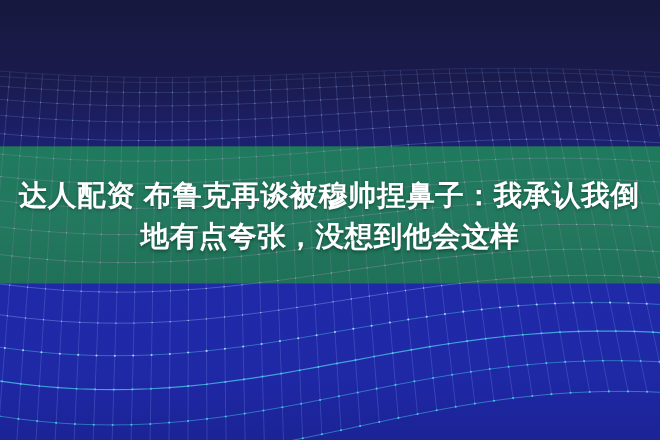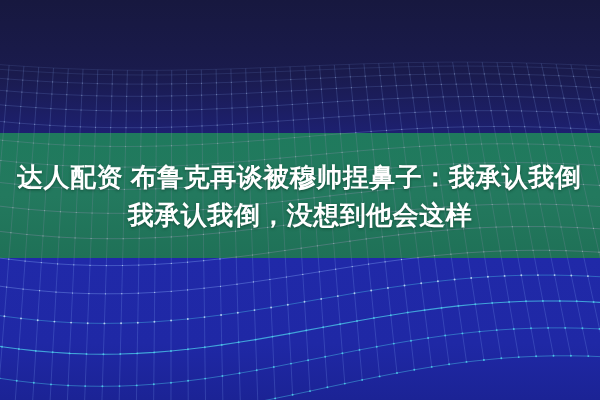--- a/index.html
+++ b/index.html
@@ -2068,16 +2068,16 @@
           <circle cx="553.5" cy="355.8" r="0.95" fill="#4fd8f0" opacity="0.90"></circle>
           <circle cx="570.9" cy="355.8" r="0.95" fill="#4fd8f0" opacity="0.90"></circle>
           <circle cx="588.3" cy="356.1" r="0.95" fill="#4fd8f0" opacity="0.90"></circle>
           <circle cx="605.7" cy="356.9" r="0.95" fill="#4fd8f0" opacity="0.90"></circle>
         </g>
       </svg>
   </div>
 
   <div id="headline">
     <div class="hl-line" id="hl-line-1">达人配资 布鲁克再谈被穆帅捏鼻子：我承认我倒</div>
-    <div class="hl-line" id="hl-line-2">我承认我倒，没想到他会这样</div>
+    <div class="hl-line" id="hl-line-2">地有点夸张，没想到他会这样</div>
   </div>
 
 </div>
 
 </body></html>

